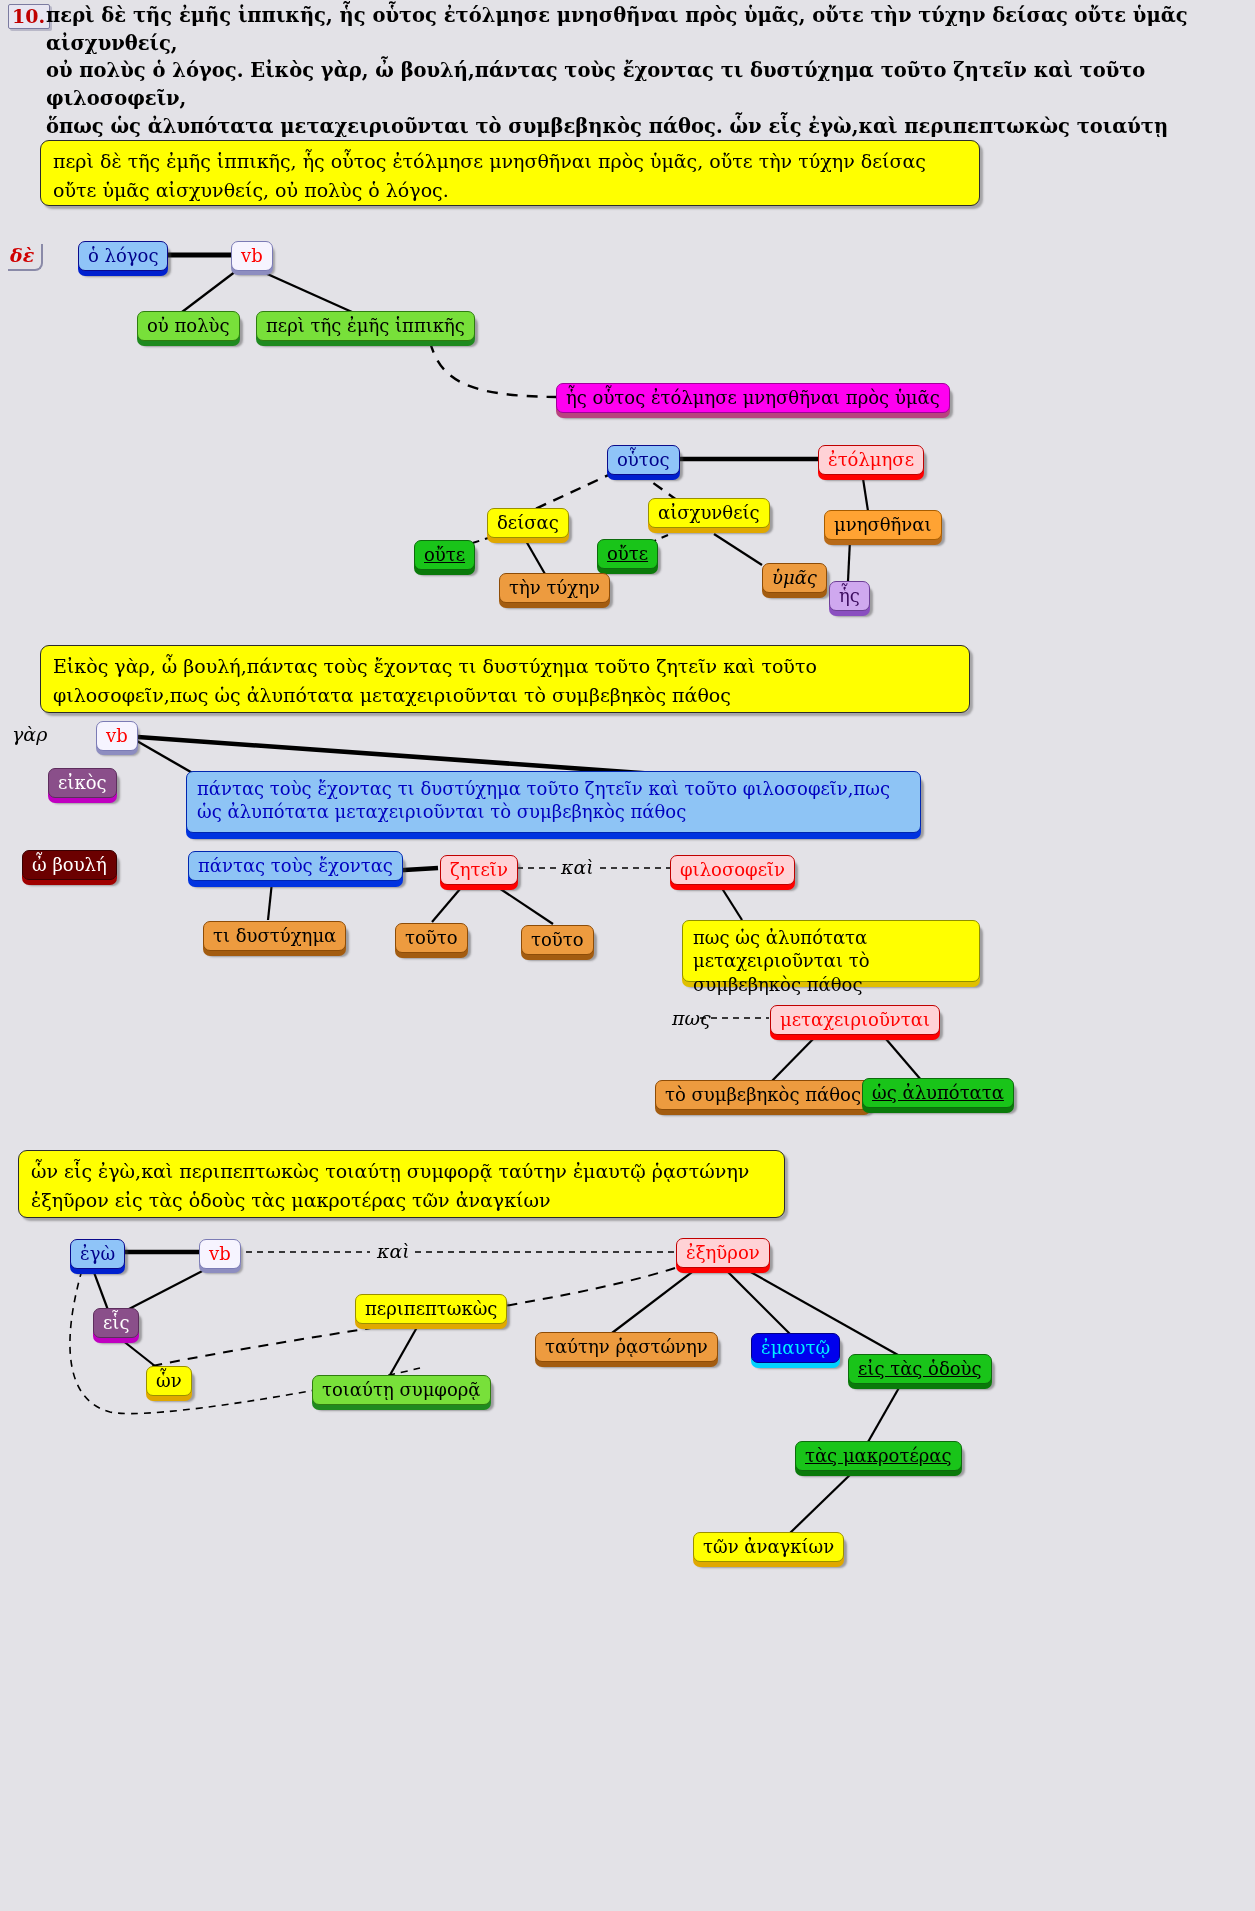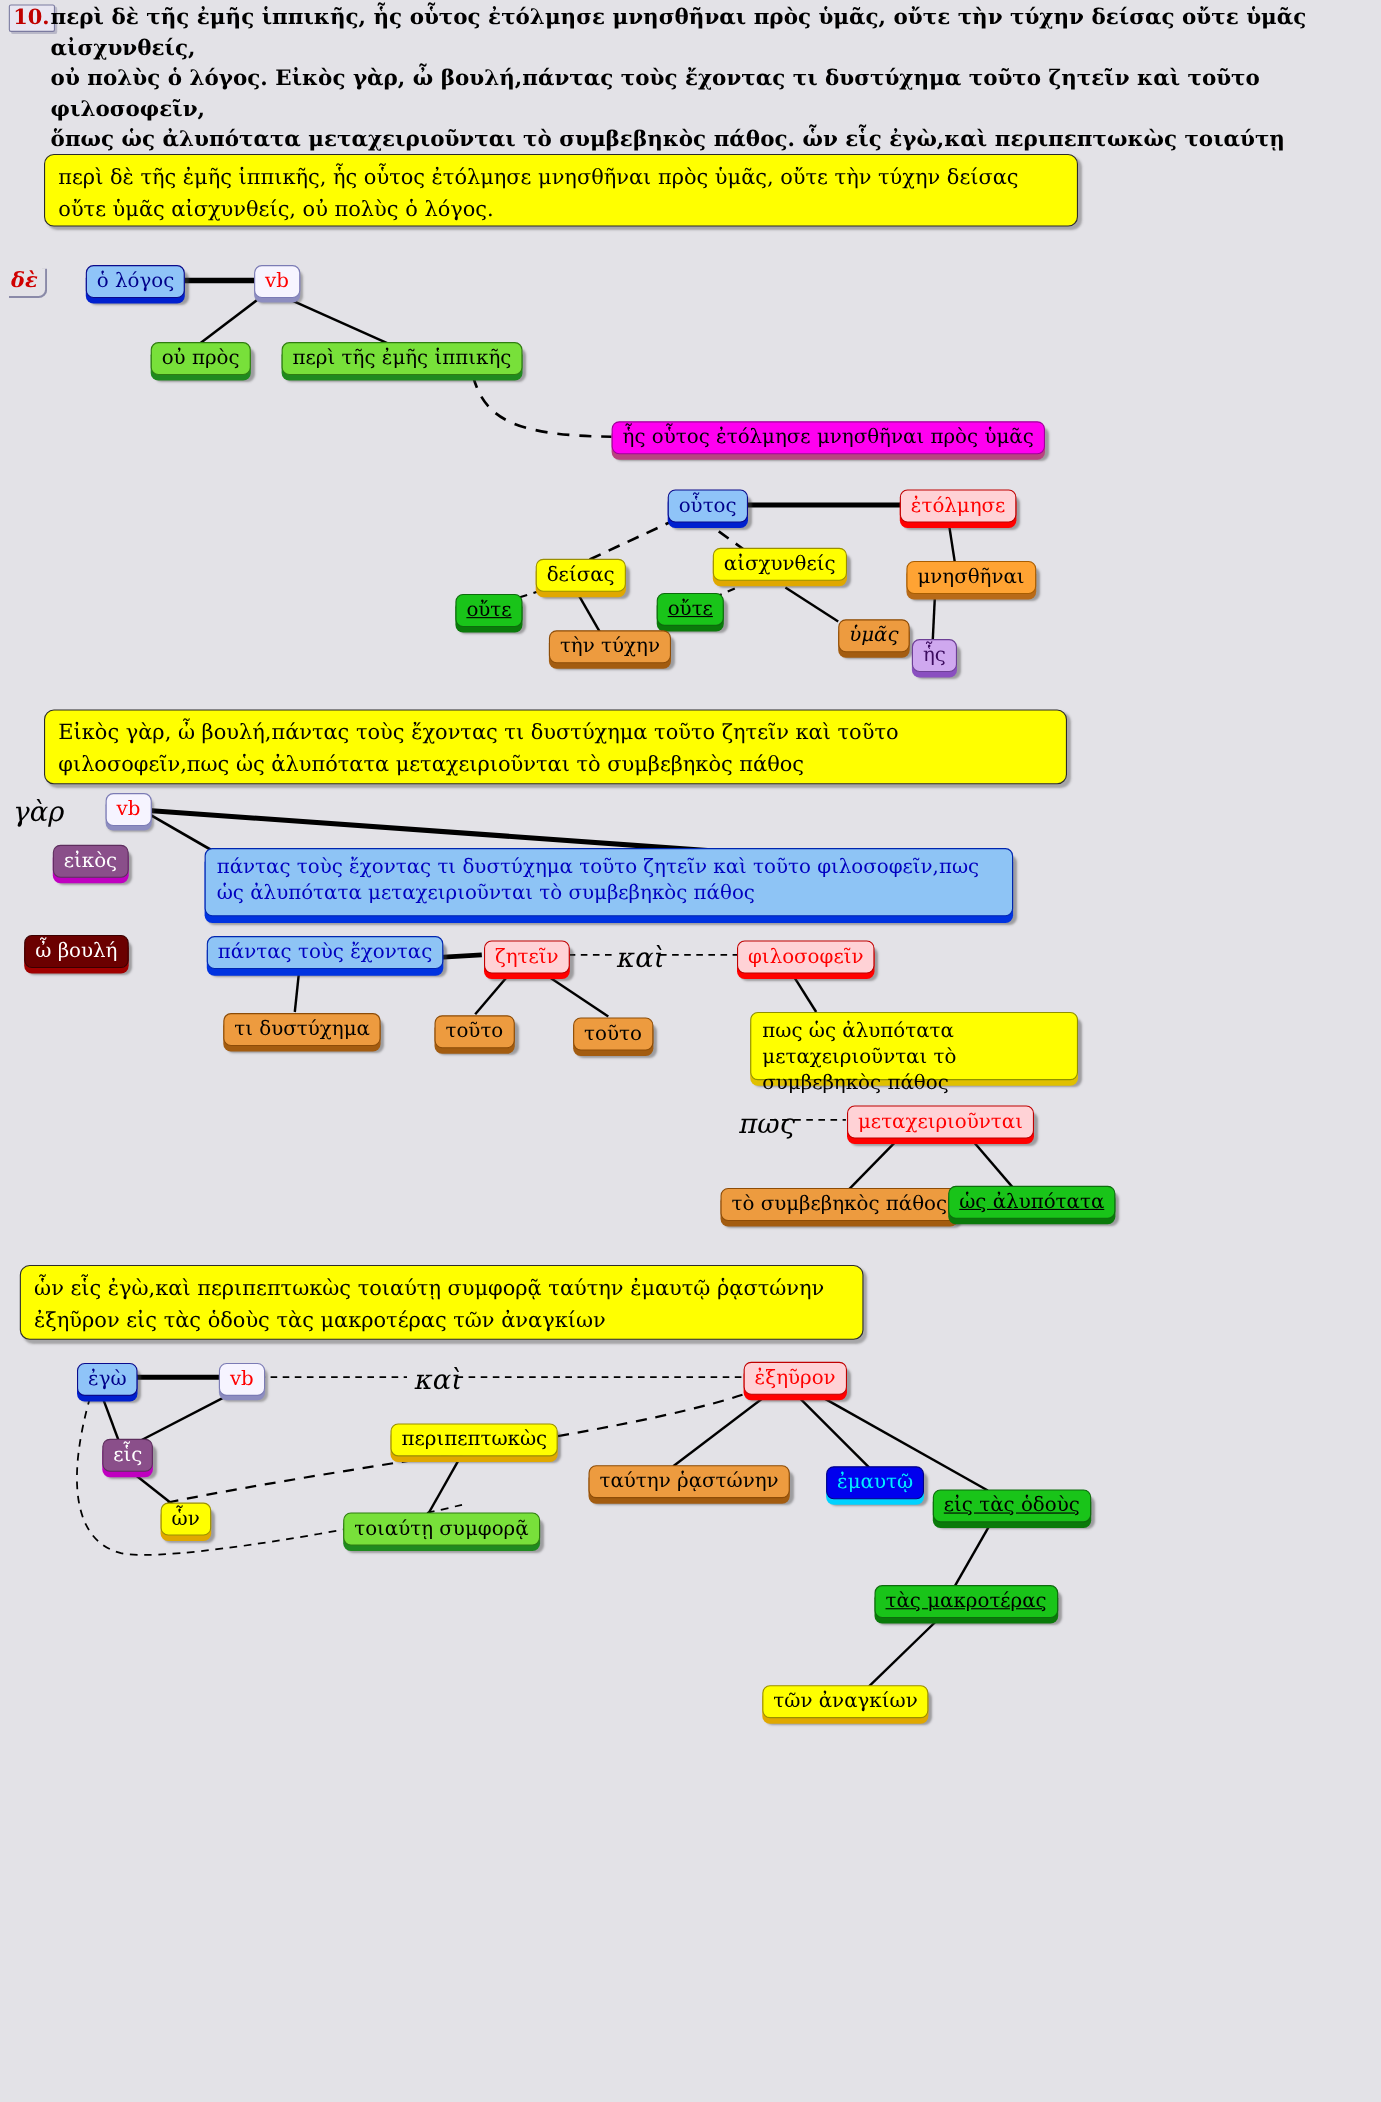--- a/index.html
+++ b/index.html
@@ -81,21 +81,21 @@
              box-shadow:0 5px 0 #a00000, 3px 6px 2px rgba(70,70,70,.45);}
   .n-bigblue{background:#8ec4f5;color:#0000c0;border-color:#0026b0;
              box-shadow:0 6px 0 #0033e0, 3px 7px 2px rgba(70,70,70,.45);}
   .n-yellowbig{background:#ffff00;color:#000;border-color:#8f8f00;
              box-shadow:0 5px 0 #e0c000, 3px 6px 2px rgba(70,70,70,.45);}
   .n-cyanblue{background:#0000ee;color:#00f0ff;border-color:#000088;
              box-shadow:0 5px 0 #00d2ff, 3px 6px 2px rgba(70,70,70,.45);}
 
   
   .conj{
-    position:absolute;font-style:italic;font-size:25px;color:#000;z-index:6;
+    position:absolute;font-style:italic;font-size:19px;color:#000;z-index:6;
   }
   .conj-red{
     position:absolute;font-style:italic;font-weight:bold;font-size:19px;
     color:#d00000;z-index:6;
     border-right:2px solid #8a8aa8;border-bottom:2px solid #8a8aa8;
     border-radius:0 0 8px 0;padding:0 7px 3px 2px;
   }
 
   
   svg.links{position:absolute;left:0;top:0;width:1255px;height:1911px;
@@ -165,21 +165,21 @@
   </svg>
 
   <div class="panel" style="left:40px;top:140px;width:940px;height:66px;">περὶ δὲ τῆς ἐμῆς ἱππικῆς, ἧς οὗτος ἐτόλμησε μνησθῆναι πρὸς ὑμᾶς, οὔτε τὴν τύχην δείσας οὔτε ὑμᾶς αἰσχυνθείς, οὐ πολὺς ὁ λόγος.</div>
 
   <div class="conj-red" style="left:8px;top:244px;">δὲ</div>
 
   <div class="node n-blue" style="left:78px;top:241px;text-align:right;">ὁ λόγος</div>
 
   <div class="node n-vb" style="left:231px;top:241px;">vb</div>
 
-  <div class="node n-green" style="left:137px;top:311px;">οὐ πρὸς</div>
+  <div class="node n-green" style="left:137px;top:311px;">οὐ πολὺς</div>
 
   <div class="node n-green" style="left:256px;top:311px;">περὶ τῆς ἐμῆς ἱππικῆς</div>
 
   <div class="node n-magenta" style="left:556px;top:383px;">ἧς οὗτος ἐτόλμησε μνησθῆναι πρὸς ὑμᾶς</div>
 
   <div class="node n-blue" style="left:607px;top:445px;">οὗτος</div>
 
   <div class="node n-red" style="left:818px;top:445px;">ἐτόλμησε</div>
 
   <div class="node n-yellow" style="left:487px;top:508px;">δείσας</div>

